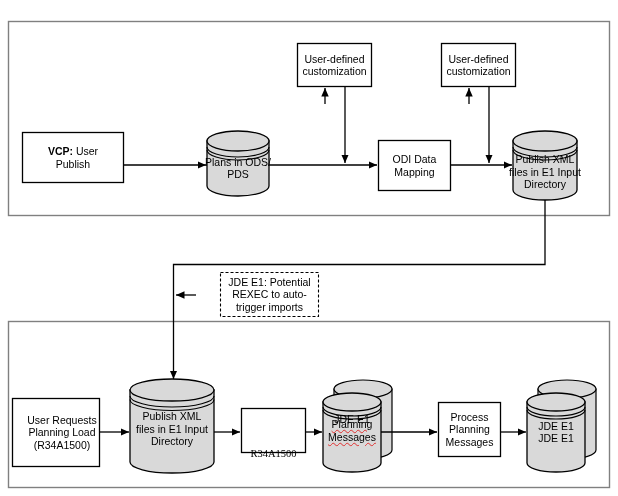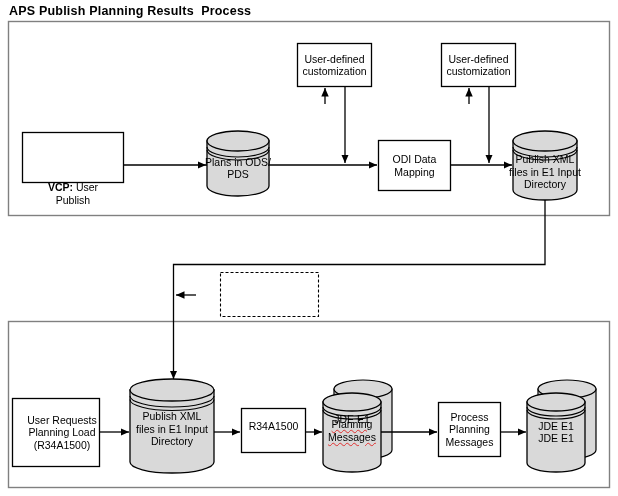--- a/index.html
+++ b/index.html
@@ -167,54 +167,56 @@
     <g>
       <path d="M538,389 L538,450 A29,9 0 0 0 596,450 L596,389 Z" fill="#d9d9d9" stroke="#000" stroke-width="1.2"></path>
       <ellipse cx="567" cy="389" rx="29" ry="9" fill="#d9d9d9" stroke="#000" stroke-width="1.2"></ellipse>
       <path d="M527,402 L527,463 A29,9 0 0 0 585,463 L585,402 Z" fill="#d9d9d9" stroke="#000" stroke-width="1.3"></path>
       <ellipse cx="556" cy="402" rx="29" ry="9" fill="#d9d9d9" stroke="#000" stroke-width="1.3"></ellipse>
       <path d="M527,407 A29,9 0 0 0 585,407" fill="none" stroke="#000" stroke-width="1.1"></path>
       <path d="M527,410 A29,9 0 0 0 585,410" fill="none" stroke="#000" stroke-width="1.1"></path>
     </g>
   </svg>
 
-  <div class="section-title" style="left:9px; top:4px;">APS Publish Planning Results  Process</div>
-
-
-  <div class="lbl box-text" style="left:22px; top:132px; width:102px; height:51px;margin-top:36px;">
+
+
+  <div class="lbl box-text" style="left:22px; top:132px; width:102px; height:51px;">
     <span><span class="bold-lead">VCP:</span><span style="white-space:pre-line"> User
 Publish</span></span>
   </div>
 
   <div class="lbl box-text" style="left:198px; top:148px; width:80px; height:40px;">Plans in ODS/
 PDS</div>
 
   <div class="lbl box-text" style="left:297px; top:43px; width:75px; height:44px;">User-defined
 customization</div>
 
   <div class="lbl box-text" style="left:441px; top:43px; width:75px; height:44px;">User-defined
 customization</div>
 
   <div class="lbl box-text" style="left:378px; top:140px; width:73px; height:51px;text-align:center;">ODI Data
 Mapping</div>
 
   <div class="lbl box-text" style="left:505px; top:149px; width:80px; height:46px;">Publish XML
 files in E1 Input
 Directory</div>
 
+  <div class="lbl box-text" style="left:220px; top:272px; width:99px; height:45px;">JDE E1: Potential
+REXEC to auto-
+trigger imports</div>
 
   <div class="lbl box-text" style="left:12px; top:398px; width:100px; height:69px;">User Requests
 Planning Load
 (R34A1500)</div>
 
   <div class="lbl box-text" style="left:132px; top:406px; width:80px; height:46px;">Publish XML
 files in E1 Input
 Directory</div>
 
-  <div class="lbl box-text" style="left:241px; top:404px; width:65px; height:45px;">R34A1500</div>
+  <div class="lbl box-text" style="left:241px; top:432px; width:65px; height:45px;font-family:Liberation Serif, serif;">R34A1500</div>
 
   <div class="overlap-wrap" style="left:312px; top:418px;">
     <span class="squiggle" style="white-space:pre-line">Planning
 Messages</span>
     <span class="overlap-top" style="top:-5px;">JDE E1</span>
   </div>
 
   <div class="lbl box-text" style="left:438px; top:402px; width:63px; height:55px;">Process
 Planning
 Messages</div>

